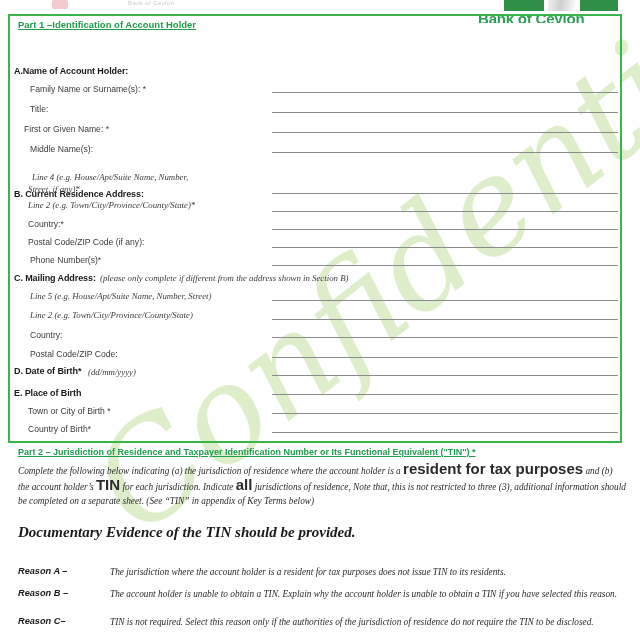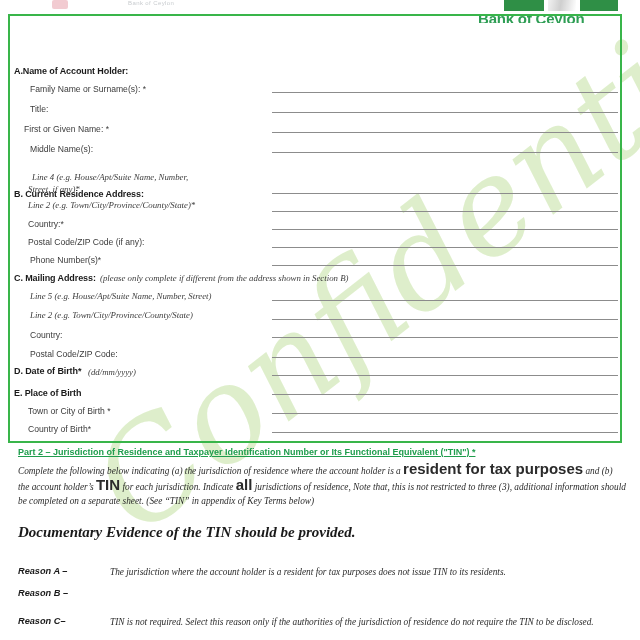--- a/index.html
+++ b/index.html
@@ -262,20 +262,21 @@
     <div class="bleed-green-b"></div>
   </div>
   <div class="bleed-wordmark">Bank of Ceylon</div>
 
   <div class="watermark">
     <span>Confidential</span>
   </div>
 
   <div class="part1-box"></div>
 
+  <div class="abs section-title" style="left:18px; top:19px;">Part 1 –Identification of Account Holder</div>
 
   <div class="abs lbl-bold" style="left:14px; top:66px;">A.Name of Account Holder:</div>
   <div class="abs lbl" style="left:30px; top:84px;">Family Name or Surname(s): *</div>
   <div class="rule" style="top:92px;"></div>
   <div class="abs lbl" style="left:30px; top:104px;">Title:</div>
   <div class="rule" style="top:112px;"></div>
   <div class="abs lbl" style="left:24px; top:124px;">First or Given Name: *</div>
   <div class="rule" style="top:132px;"></div>
   <div class="abs lbl" style="left:30px; top:144px;">Middle Name(s):</div>
   <div class="rule" style="top:152px;"></div>
@@ -322,17 +323,18 @@
     <span>and (b) the account holder’s </span><b>TIN</b><span> for each jurisdiction. Indicate </span><b>all</b><span> jurisdictions of residence, Note that, this is not restricted to three (3), additional information should be completed on a separate sheet. (See “TIN” in appendix of Key Terms below)</span>
   </div>
 
   <div class="para-bold-head" style="left:18px; top:524px;">Documentary Evidence of the TIN should be provided.</div>
 
 
   <div class="reason-key" style="top:566px;">Reason A –</div>
   <div class="reason-txt" style="top:566px;">The jurisdiction where the account holder is a resident for tax purposes does not issue TIN to its residents.</div>
 
   <div class="reason-key" style="top:588px;">Reason B –</div>
+  <div class="reason-txt" style="top:588px;">The account holder is unable to obtain a TIN.  Explain why the account holder is unable to obtain a TIN if you have selected this reason.</div>
 
   <div class="reason-key" style="top:616px;">Reason C–</div>
   <div class="reason-txt" style="top:616px;">TIN is not required.  Select this reason only if the authorities of the jurisdiction of residence do not require the TIN to be disclosed.</div>
 
 </div>
 
 </body></html>

